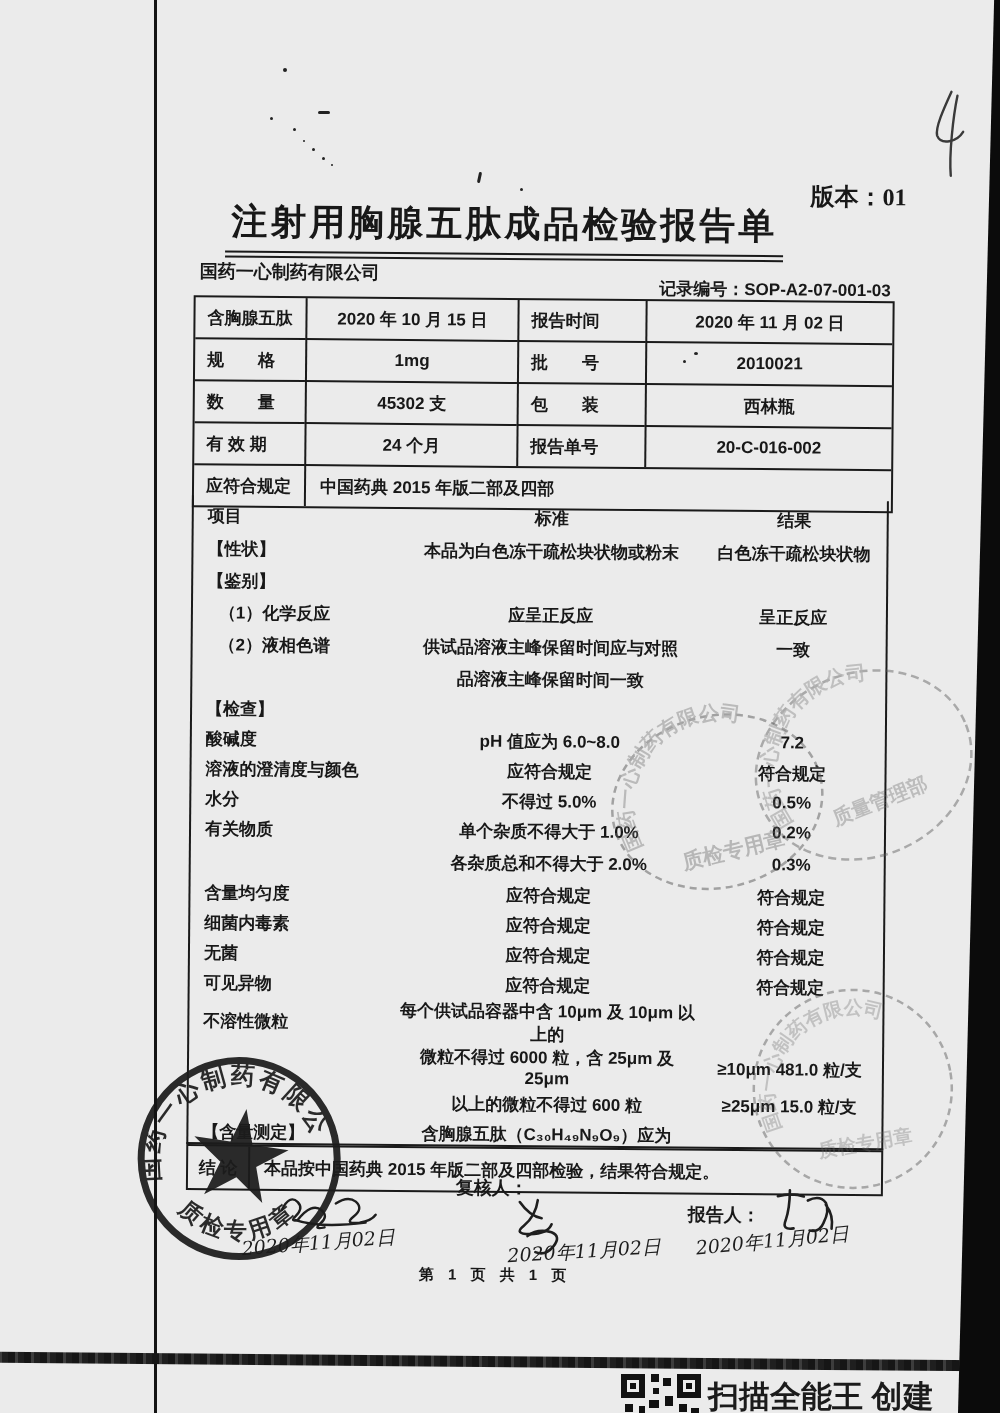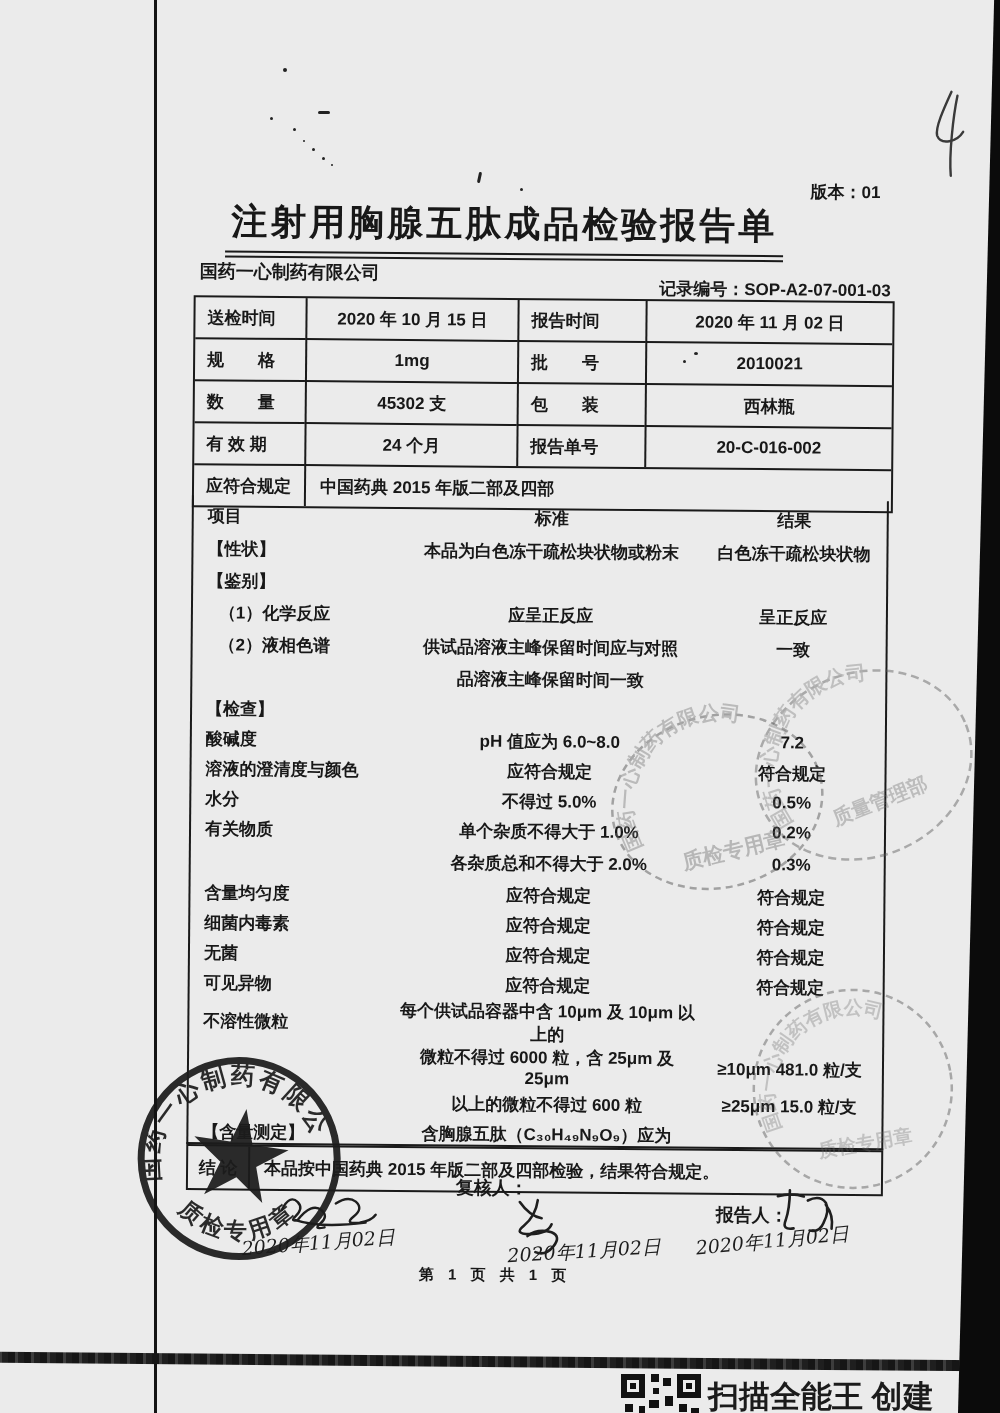--- a/index.html
+++ b/index.html
@@ -12,21 +12,21 @@
   
   .fold-line{position:absolute;left:154px;top:0;bottom:0;width:3px;background:#141414;}
   .edge-wedge{position:absolute;right:0;top:0;bottom:0;width:42px;background:#0b0b0b;
     clip-path:polygon(86% 0,100% 0,100% 100%,0 100%);}
   .scan-strip{position:absolute;left:-8px;top:1356px;width:992px;height:11px;
     transform:rotate(0.5deg);
     background:repeating-linear-gradient(90deg,#161616 0 7px,#3d3d3d 7px 10px,#1f1f1f 10px 16px);}
   .speck{position:absolute;background:#222;border-radius:50%;}
   
   #sheet{position:absolute;inset:0;transform:rotate(0.5deg);transform-origin:520px 720px;}
-  .version{position:absolute;left:806px;top:178px;font-size:17px;font-weight:700;}
+  .version{position:absolute;left:806px;top:178px;font-size:24px;font-weight:700;font-family:Liberation Serif, serif;}
   .title{position:absolute;left:0;top:200px;width:1000px;text-align:center;}
   .title span{display:inline-block;font-size:36px;font-weight:700;letter-spacing:3px;
     border-bottom:7px double #1a1a1a;padding:0 6px 4px 6px;}
   .company{position:absolute;left:196px;top:262px;font-size:18px;font-weight:700;}
   .record-no{position:absolute;left:190px;top:276px;width:697px;text-align:right;
     font-size:17px;font-weight:700;}
   
   .info-table{position:absolute;left:190px;top:298px;width:697px;
     display:grid;grid-template-columns:110px 212px 128px 247px;
     border:2px solid #1a1a1a;font-size:17px;font-weight:700;}
@@ -72,21 +72,21 @@
   <div class="version">版本：01</div>
 
   <div class="title">
     <span>注射用胸腺五肽成品检验报告单</span>
   </div>
 
   <div class="company">国药一心制药有限公司</div>
   <div class="record-no">记录编号：SOP-A2-07-001-03</div>
 
   <div class="info-table">
-    <div class="lab">送检时间</div>
+    <div class="lab">含胸腺五肽</div>
     <div>2020 年 10 月 15 日</div>
     <div class="lab">报告时间</div>
     <div>2020 年 11 月 02 日</div>
 
     <div class="lab">规　　格</div>
     <div>1mg</div>
     <div class="lab">批　　号</div>
     <div>2010021</div>
 
     <div class="lab">数　　量</div>
@@ -206,21 +206,21 @@
       </div>
       <div class="trow tall"></div>
     </div>
 
   <div class="conclusion">
     <div class="clabel">结 论</div>
     <div class="ctext">本品按中国药典 2015 年版二部及四部检验，结果符合规定。</div>
   </div>
 
   <div class="sig-label" style="left:460px;top:1176px;">复核人：</div>
-  <div class="sig-label" style="left:720px;top:1201px;">报告人：</div>
+  <div class="sig-label" style="left:692px;top:1201px;">报告人：</div>
 
   <div class="handwrite" style="left:246px;top:1232px;transform:rotate(-5deg);">2020年11月02日</div>
   <div class="handwrite" style="left:512px;top:1238px;transform:rotate(-4deg);">2020年11月02日</div>
   <div class="handwrite" style="left:700px;top:1226px;transform:rotate(-6deg);">2020年11月02日</div>
 
   <div class="page-footer">第 1 页 共 1 页</div>
 
   <svg class="overlay" width="1000" height="1413">
 
     <g stroke="#3a3a3a" stroke-width="2.4" fill="none" stroke-linecap="round">

